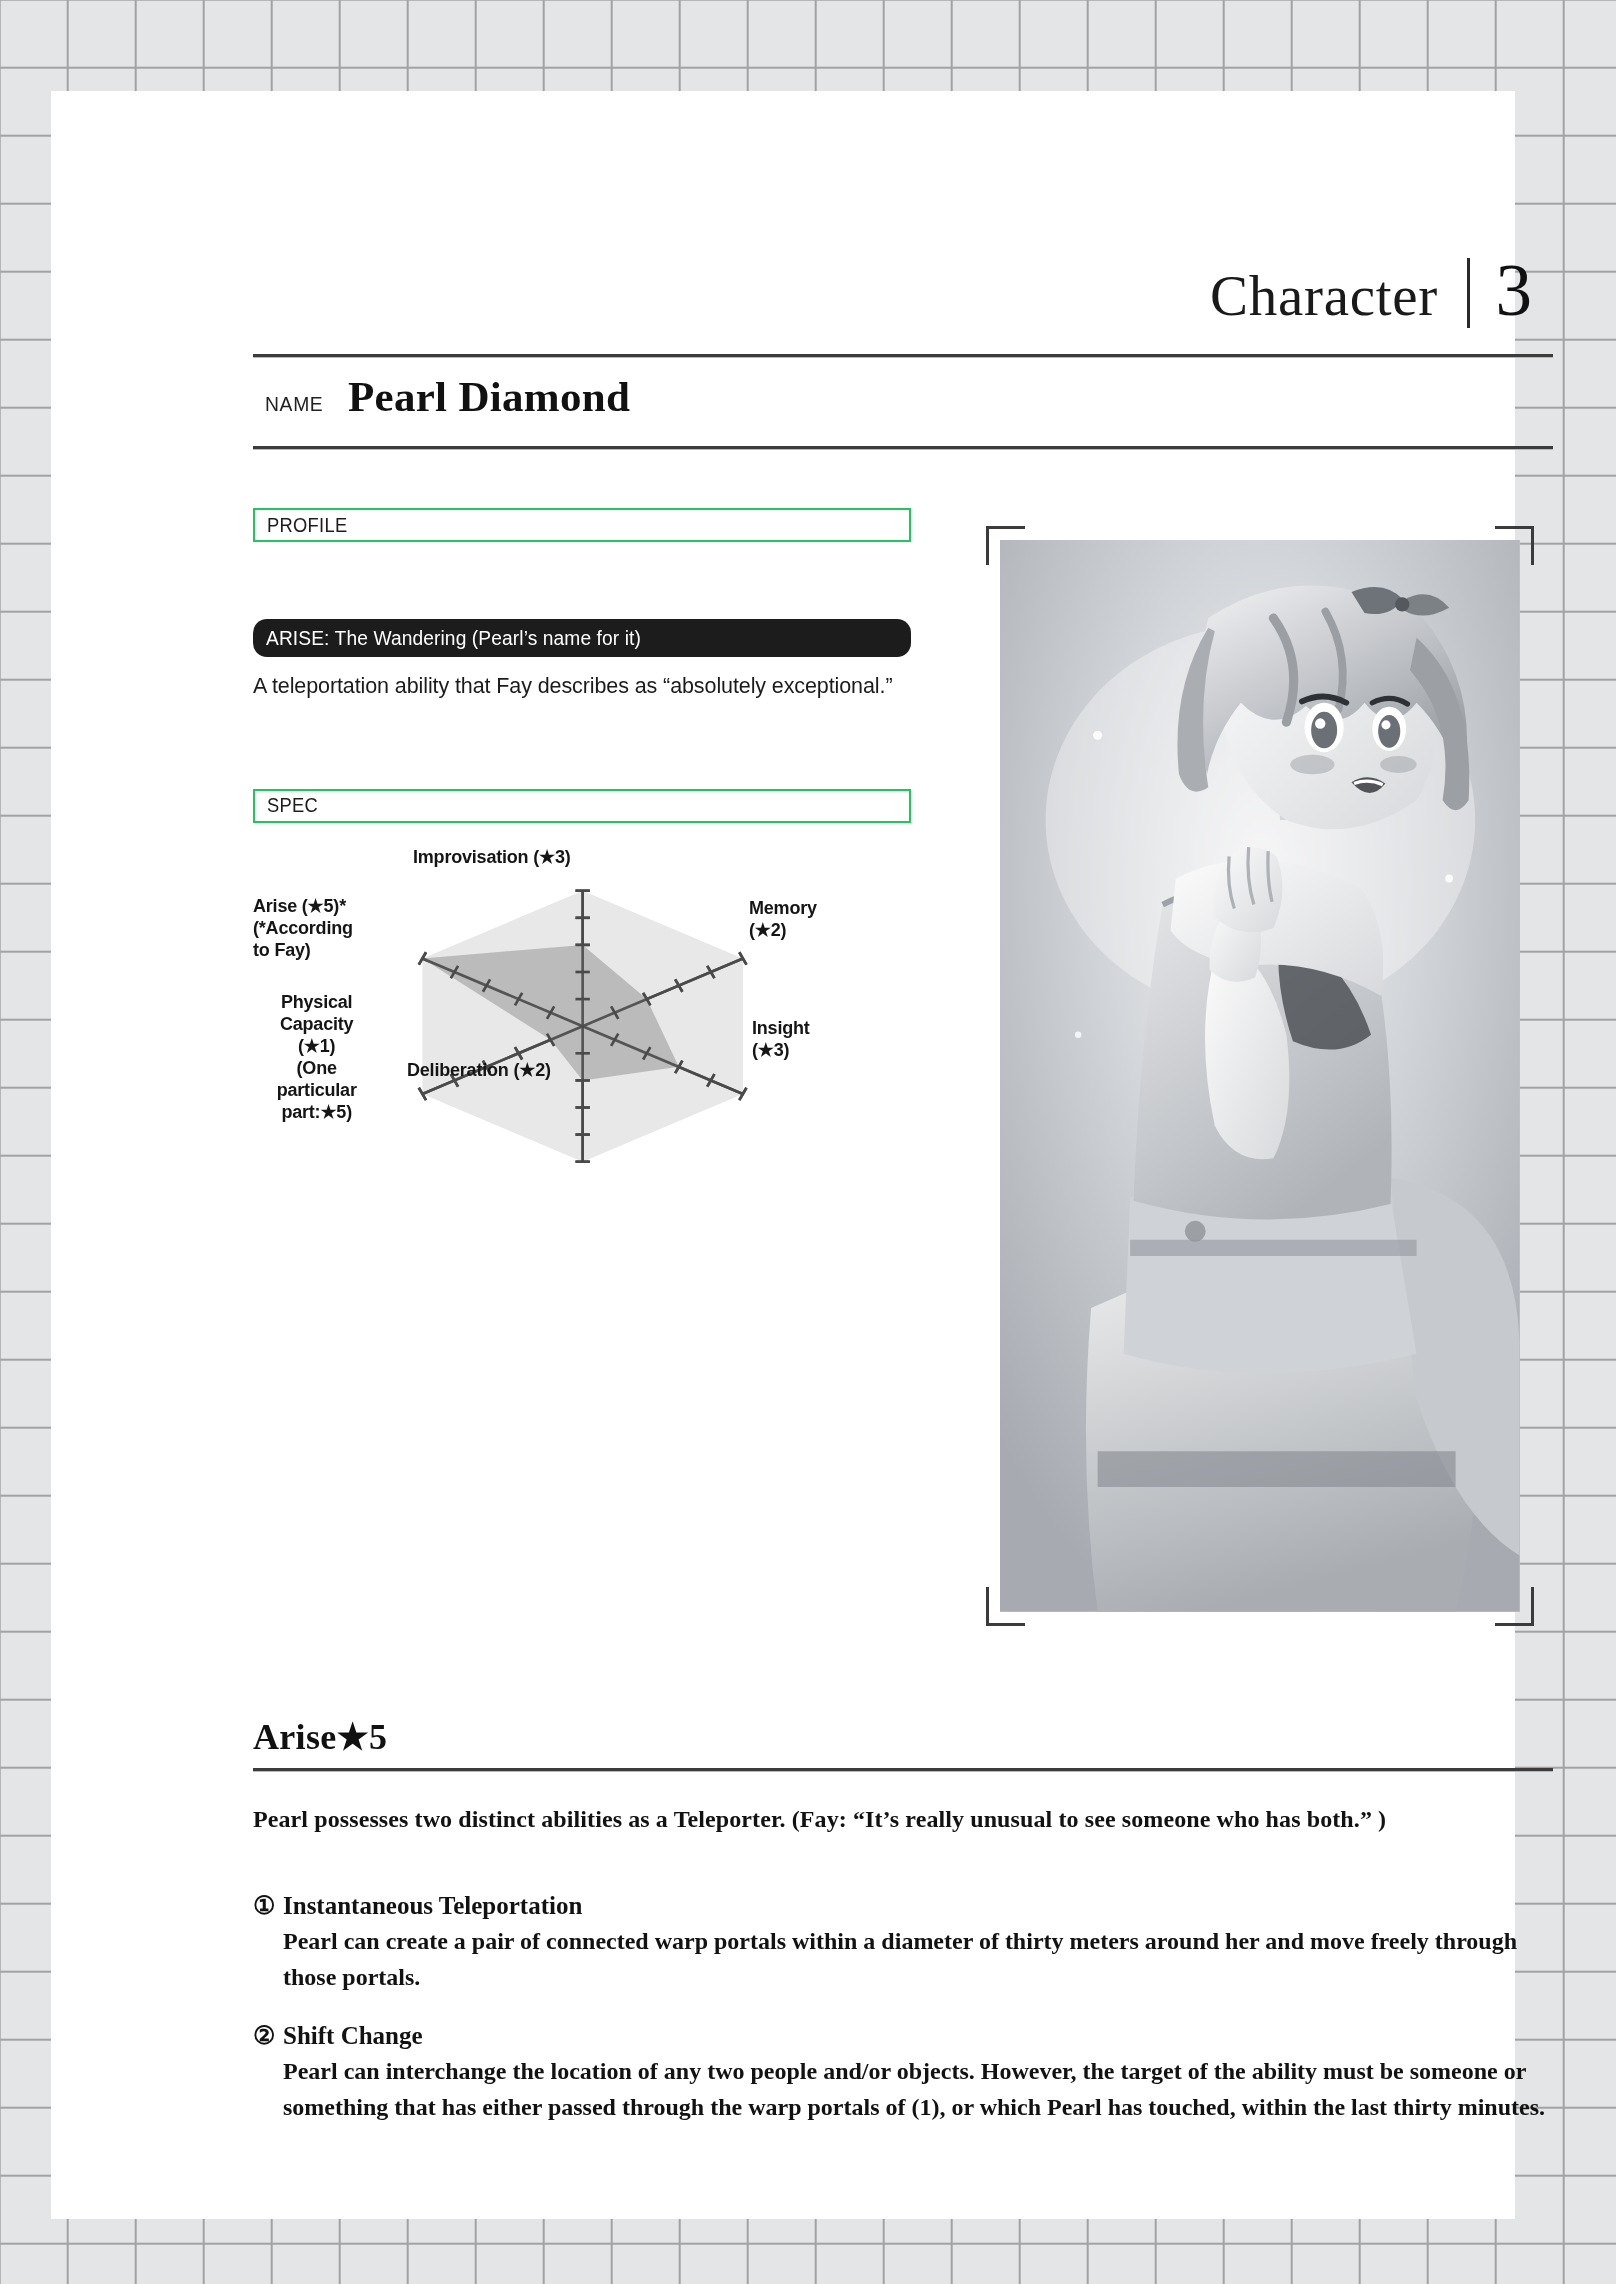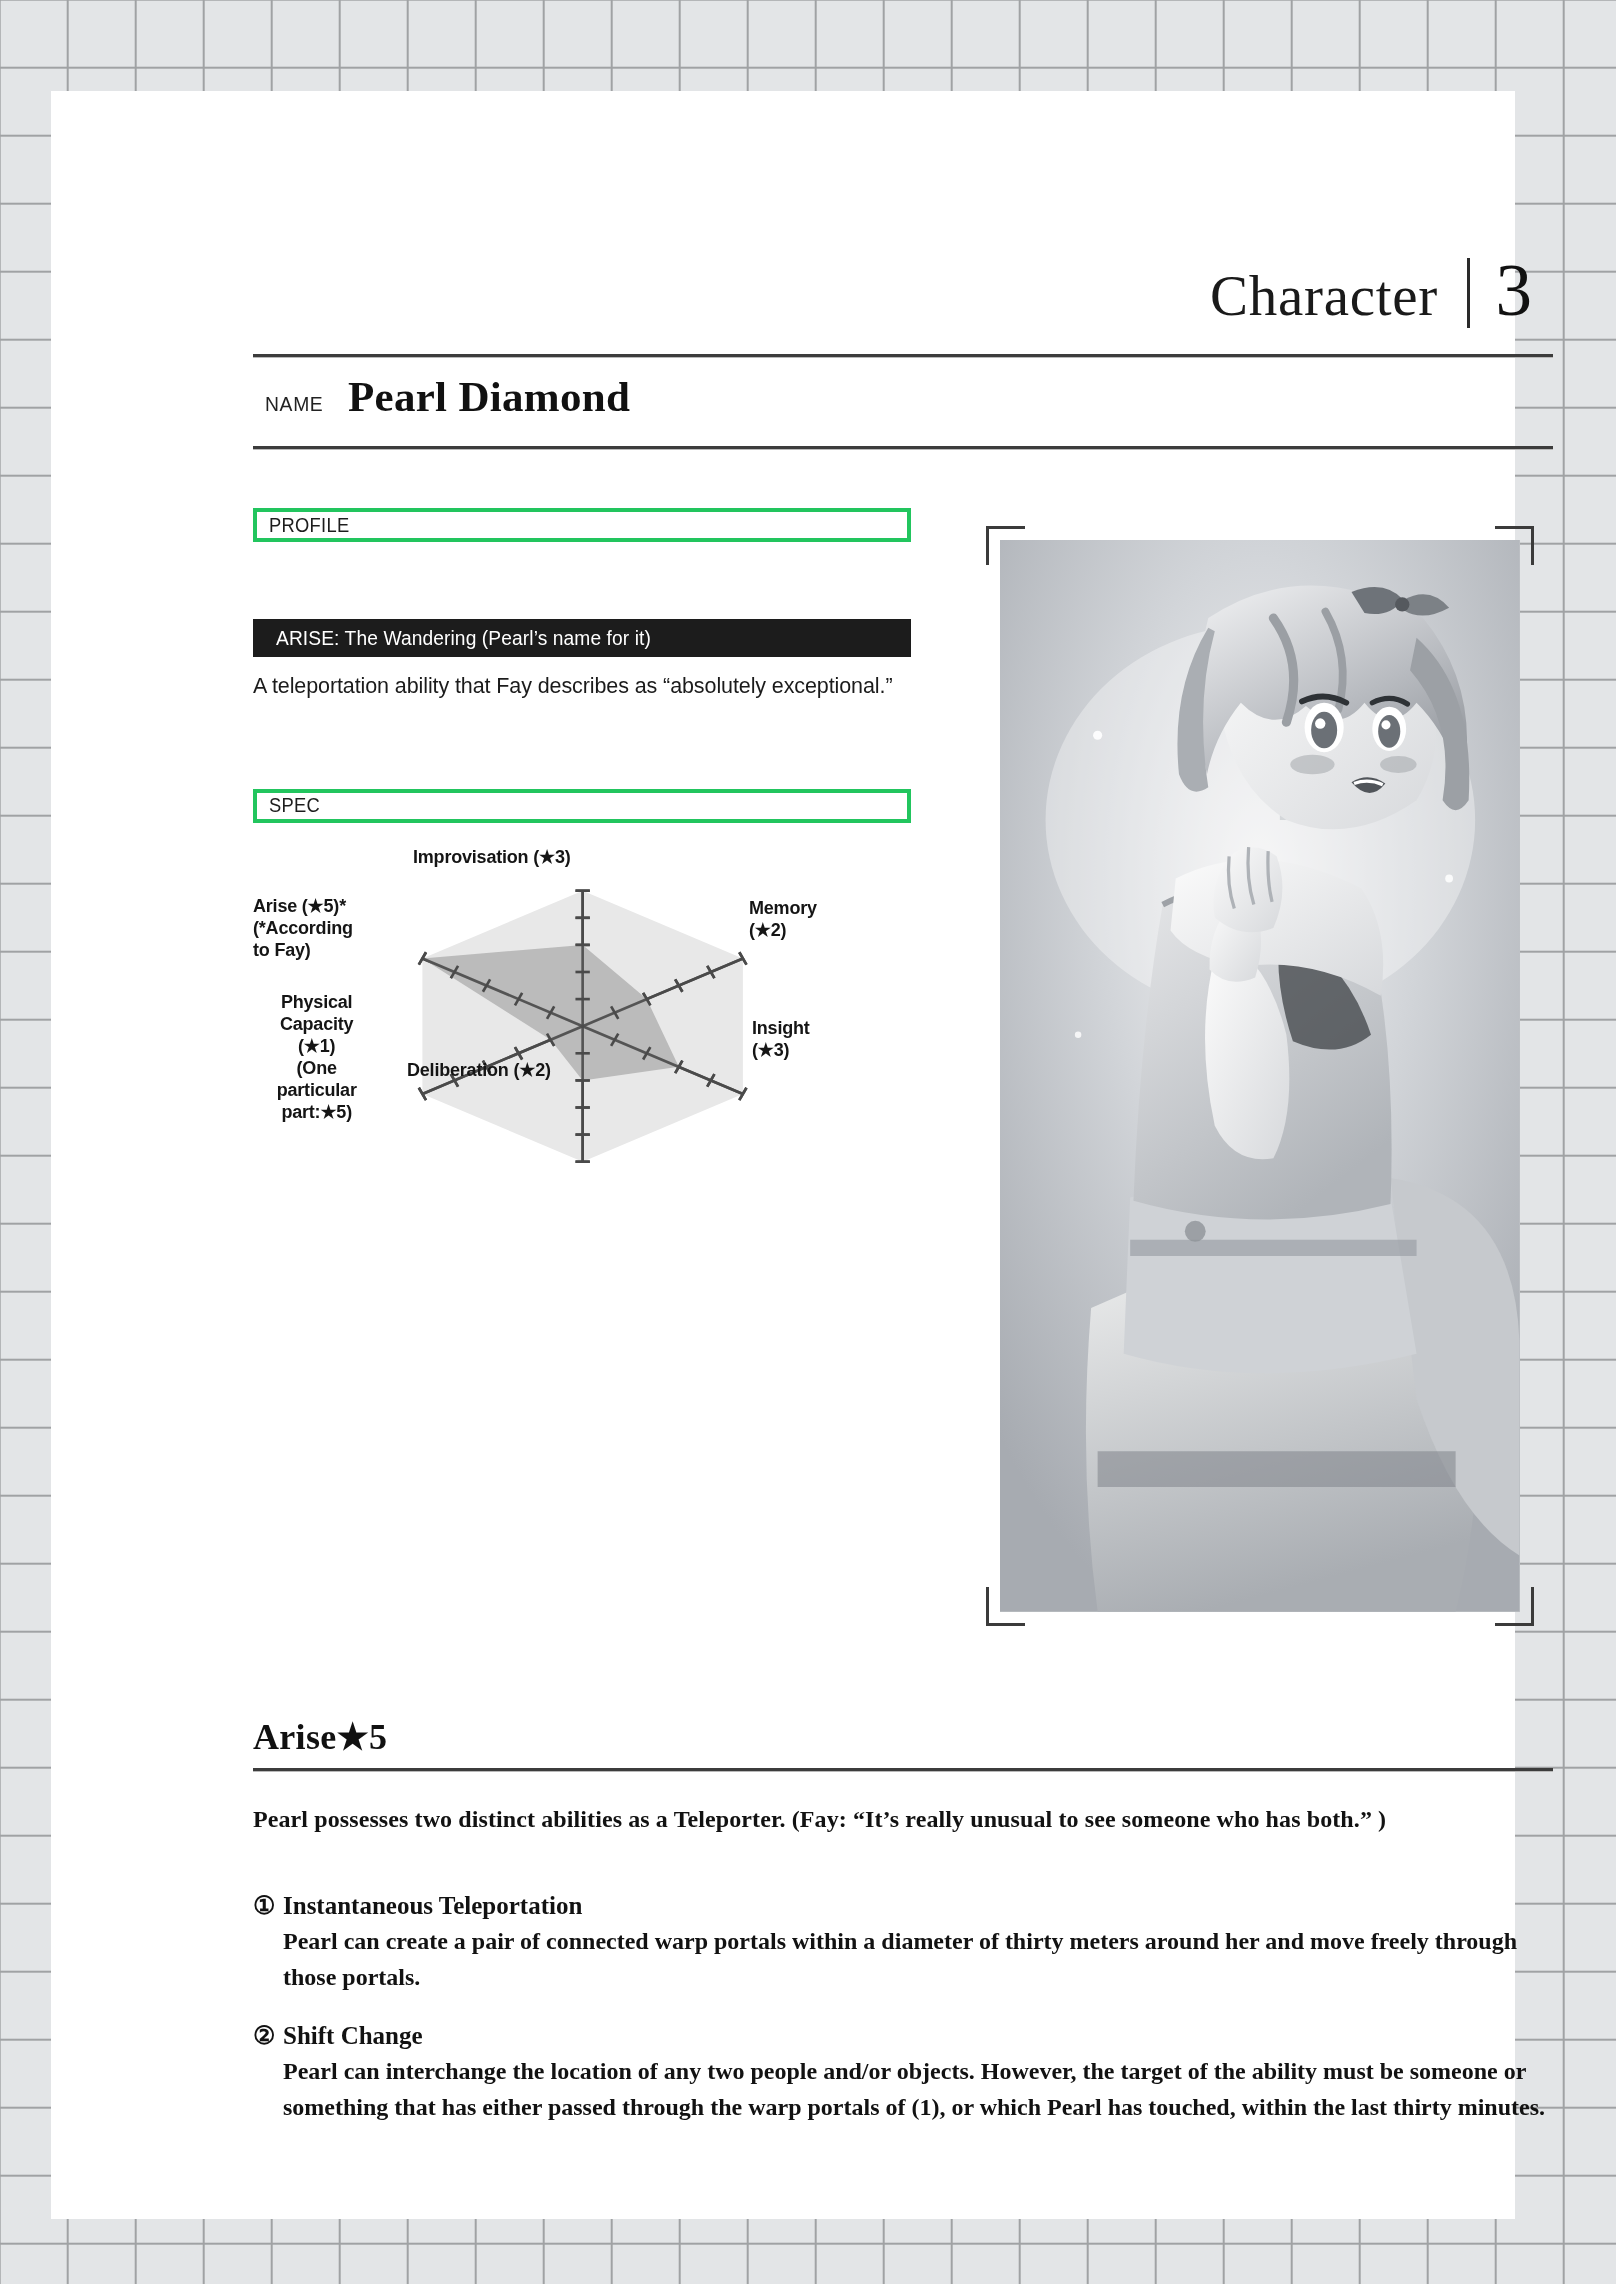--- a/index.html
+++ b/index.html
@@ -40,30 +40,30 @@
                    background:#3c3c3c; border-bottom:1.3px solid #b9b9b9; }
   .name-row { position:absolute; left:137px; top:281px; display:flex; align-items:baseline; }
   .name-label { font-family:"Liberation Sans", sans-serif; font-size:21px; font-weight:400;
                 color:#222; letter-spacing:0.7px; transform:scaleX(.92); transform-origin:left; }
   .name-value { font-family:"Liberation Serif", serif; font-weight:bold; font-size:43px;
                 color:#111; margin-left:19.5px; letter-spacing:0.3px; }
 
   
   .lcol { position:absolute; left:125px; top:417px; width:658px; }
 
-  .sec-box { border:4px solid #22c55e; height:34px; display:flex; align-items:center;
+  .sec-box { border:2px solid #22c55e; height:34px; display:flex; align-items:center;
              padding-left:11.7px; box-sizing:border-box; background:#fff; }
   .sec-box span { font-size:19.5px; color:#1d1d1d; letter-spacing:0.3px;
                   transform:scaleX(.94); transform-origin:left; }
 
   .body-txt { font-size:21.5px; line-height:1.42; color:#1b1b1b; margin-top:14.3px;
               text-align:justify; letter-spacing:-0.1px; }
 
   .arise-bar { background:#1c1c1c; height:38px; display:flex; align-items:center;
-               padding-left:23px; box-sizing:border-box; }
+               padding-left:13px; box-sizing:border-box;border-radius:14px; }
   .arise-bar span { color:#fff; font-size:20px; letter-spacing:0.1px;
                     transform:scaleX(.96); transform-origin:left; }
 
   
   .radar-wrap { position:relative; width:658px; height:365px; margin-top:22px; }
   .radar-wrap svg { position:absolute; left:0; top:0; }
   .rlabel { position:absolute; font-size:18px; font-weight:bold; color:#151515;
             line-height:1.22; letter-spacing:-0.2px; }
   #lab-improv { left:160px; top:2.6px; }
   #lab-memory { left:496px; top:53px; width:130px; }

